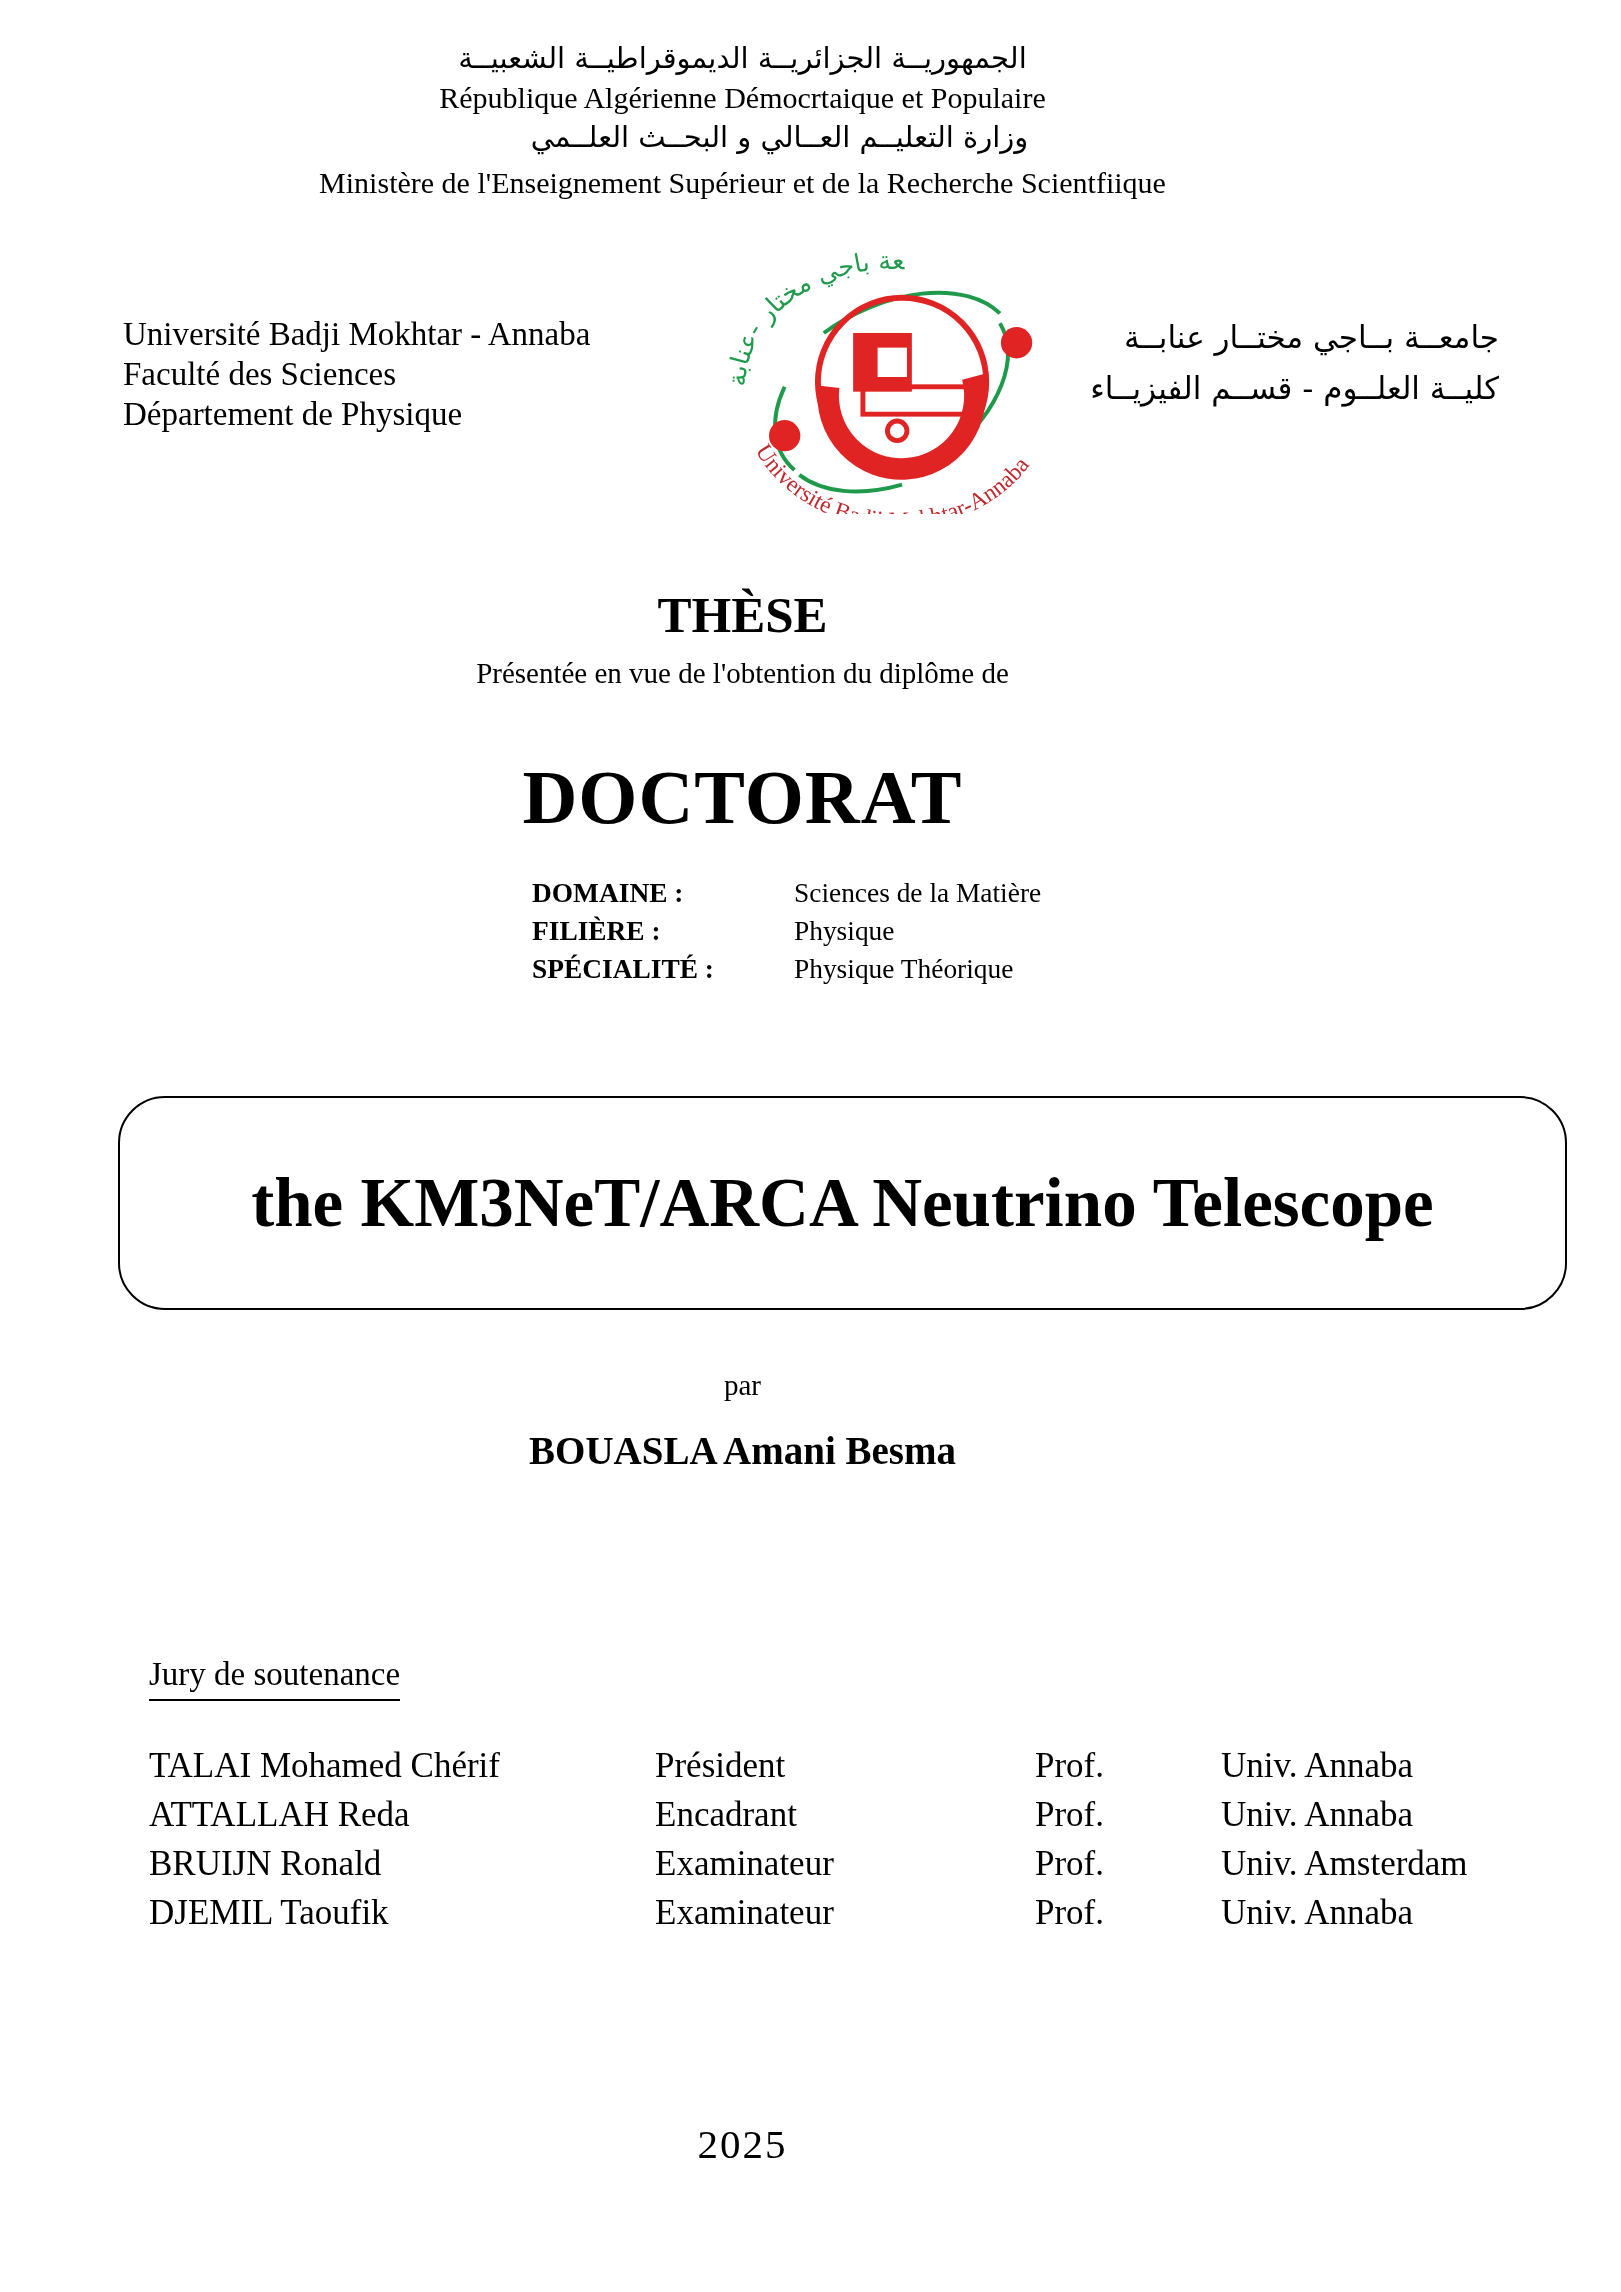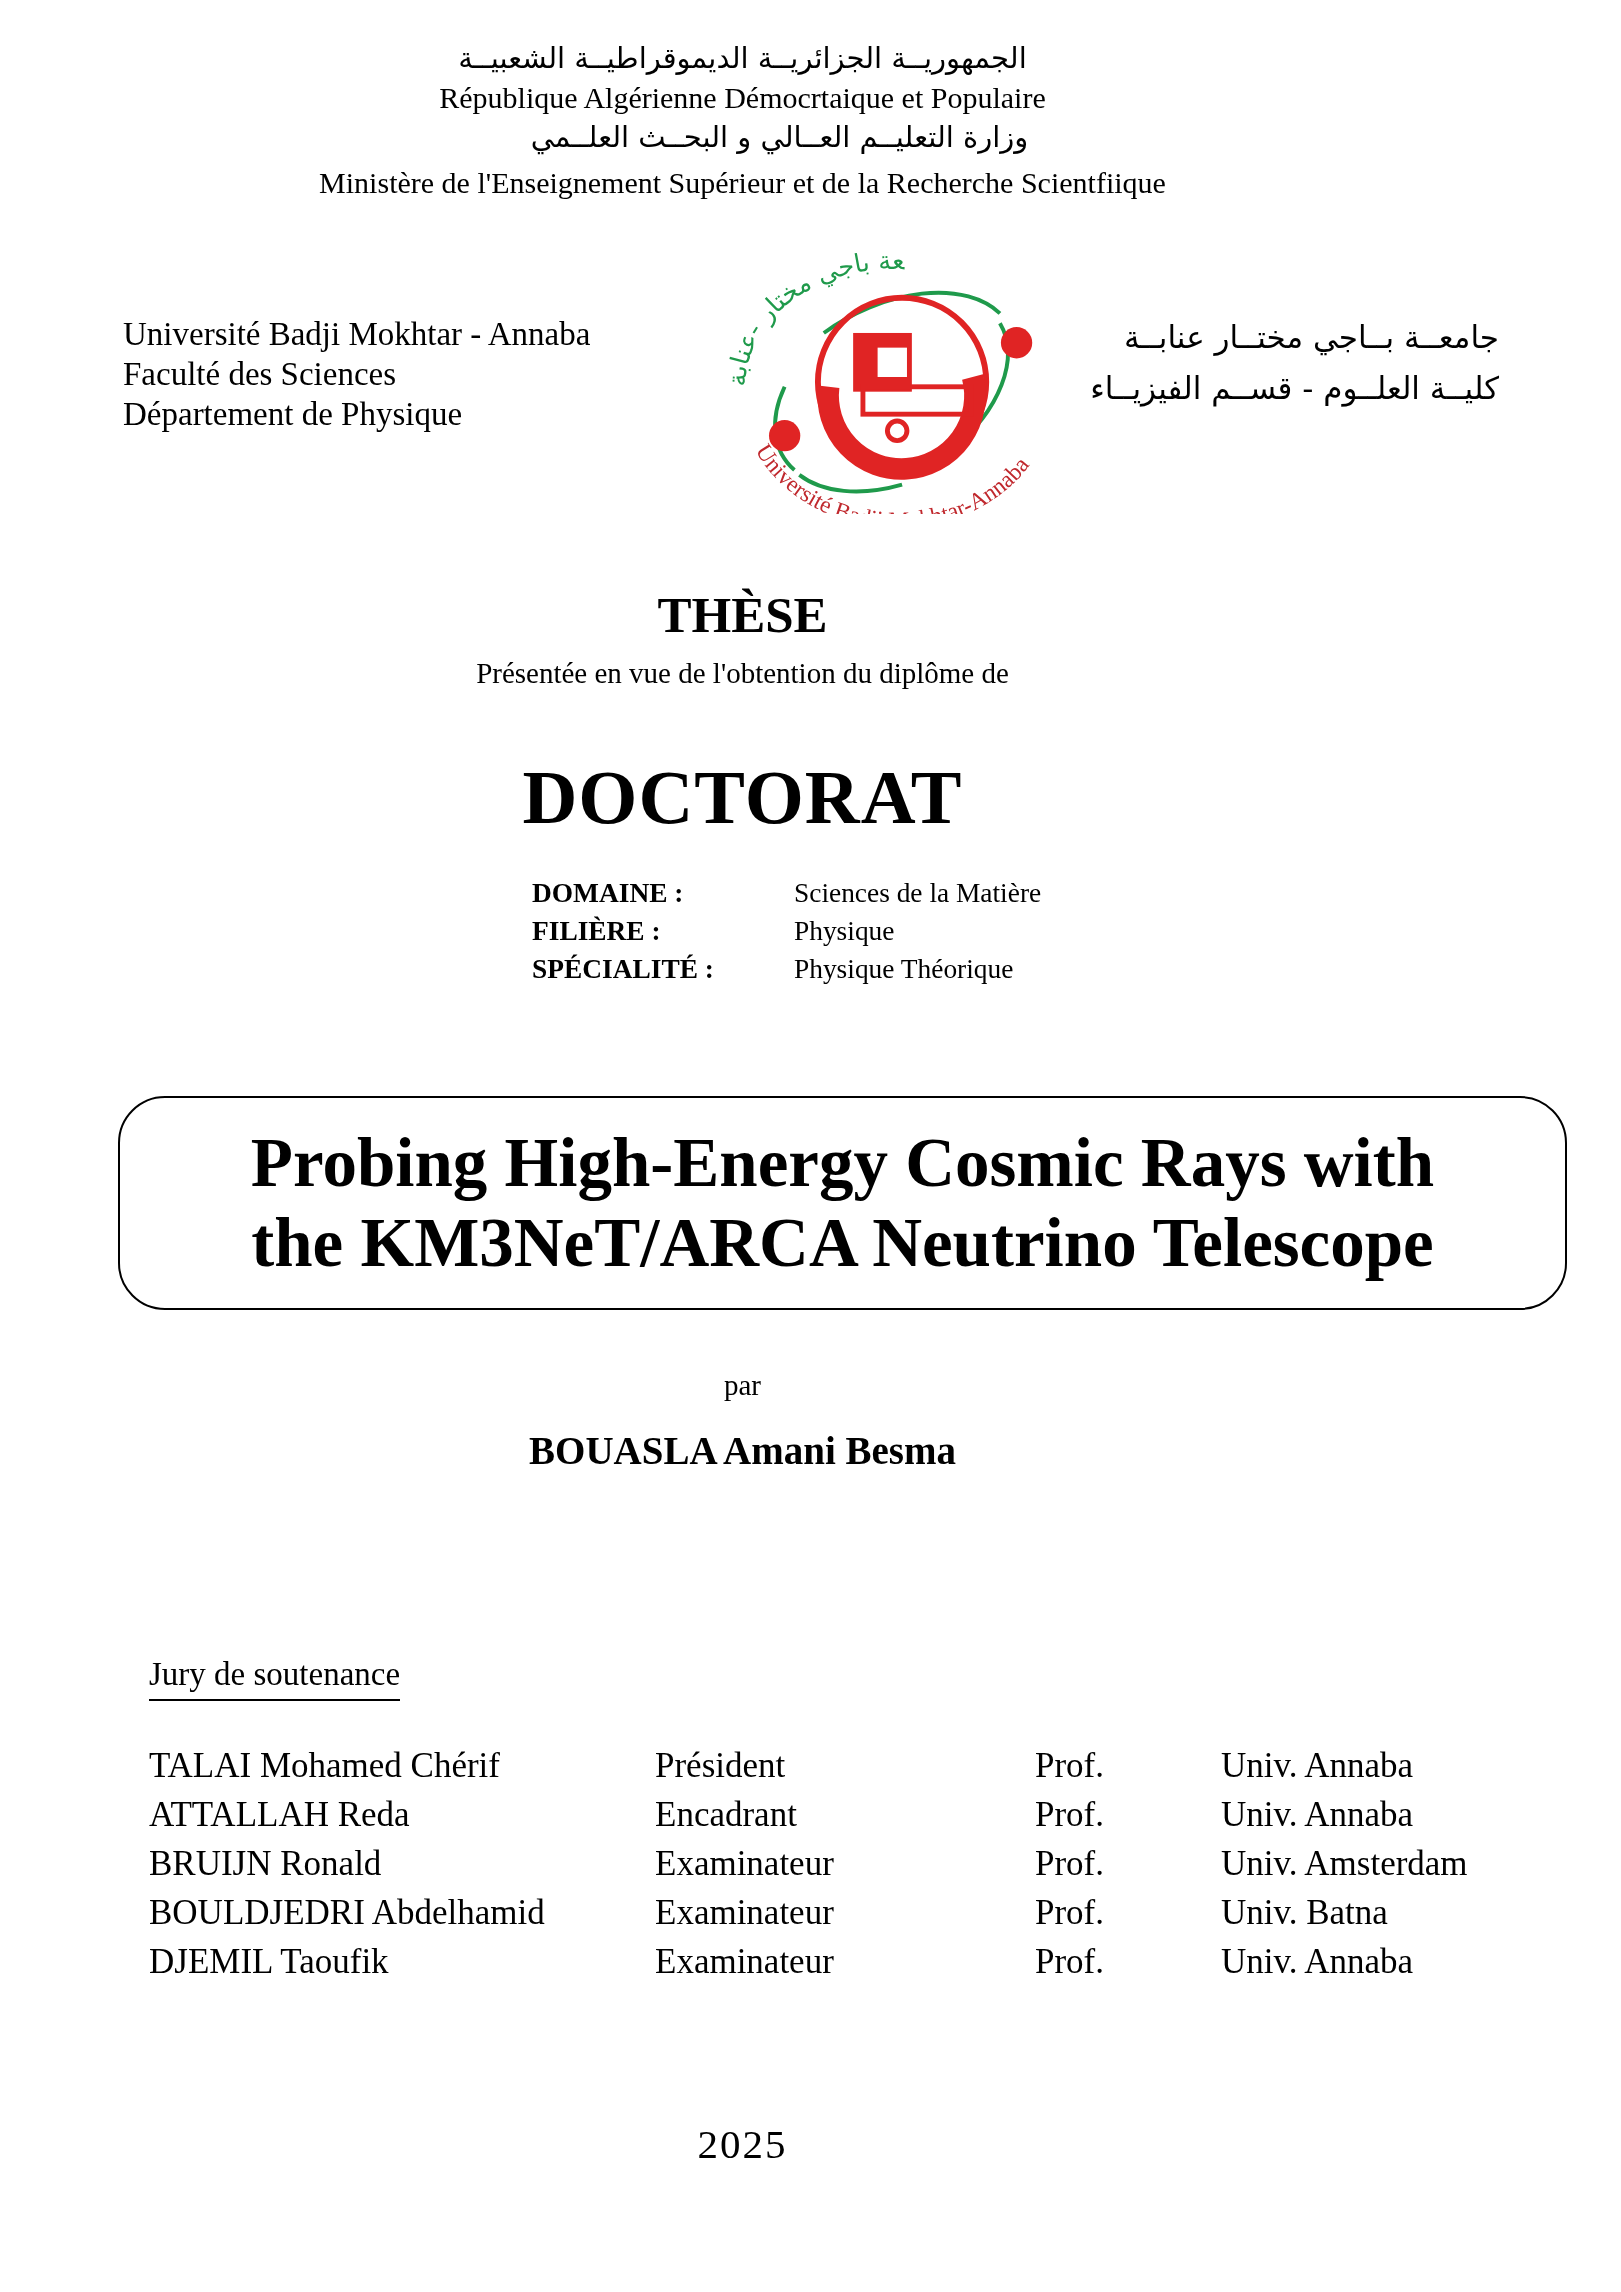--- a/index.html
+++ b/index.html
@@ -110,21 +110,20 @@
     <span class="field-val">Physique</span>
   </div>
   <div class="field-row">
     <span class="field-key">SPÉCIALITÉ :</span>
     <span class="field-val">Physique Théorique</span>
   </div>
 </div>
 
 <div id="title-box" class="abs">
   <div id="title-text">
-    <div>Probing High-Energy Cosmic Rays with</div>
     <div>the KM3NeT/ARCA Neutrino Telescope</div>
   </div>
 </div>
 
 <div id="par" class="abs center">par</div>
 <div id="author" class="abs center">BOUASLA Amani Besma</div>
 
 <div id="jury-heading" class="abs">Jury de soutenance</div>
 
 <table id="jury-table" class="abs">
@@ -141,26 +140,20 @@
       <td class="c-title">Prof.</td>
       <td>Univ. Annaba</td>
     </tr>
     <tr>
       <td class="c-name">BRUIJN Ronald</td>
       <td class="c-role">Examinateur</td>
       <td class="c-title">Prof.</td>
       <td>Univ. Amsterdam</td>
     </tr>
     <tr>
-      <td class="c-name">BOULDJEDRI Abdelhamid</td>
-      <td class="c-role">Examinateur</td>
-      <td class="c-title">Prof.</td>
-      <td>Univ. Batna</td>
-    </tr>
-    <tr>
       <td class="c-name">DJEMIL Taoufik</td>
       <td class="c-role">Examinateur</td>
       <td class="c-title">Prof.</td>
       <td>Univ. Annaba</td>
     </tr>
   </tbody>
 </table>
 
 <div id="year" class="abs center">2025</div>
 

